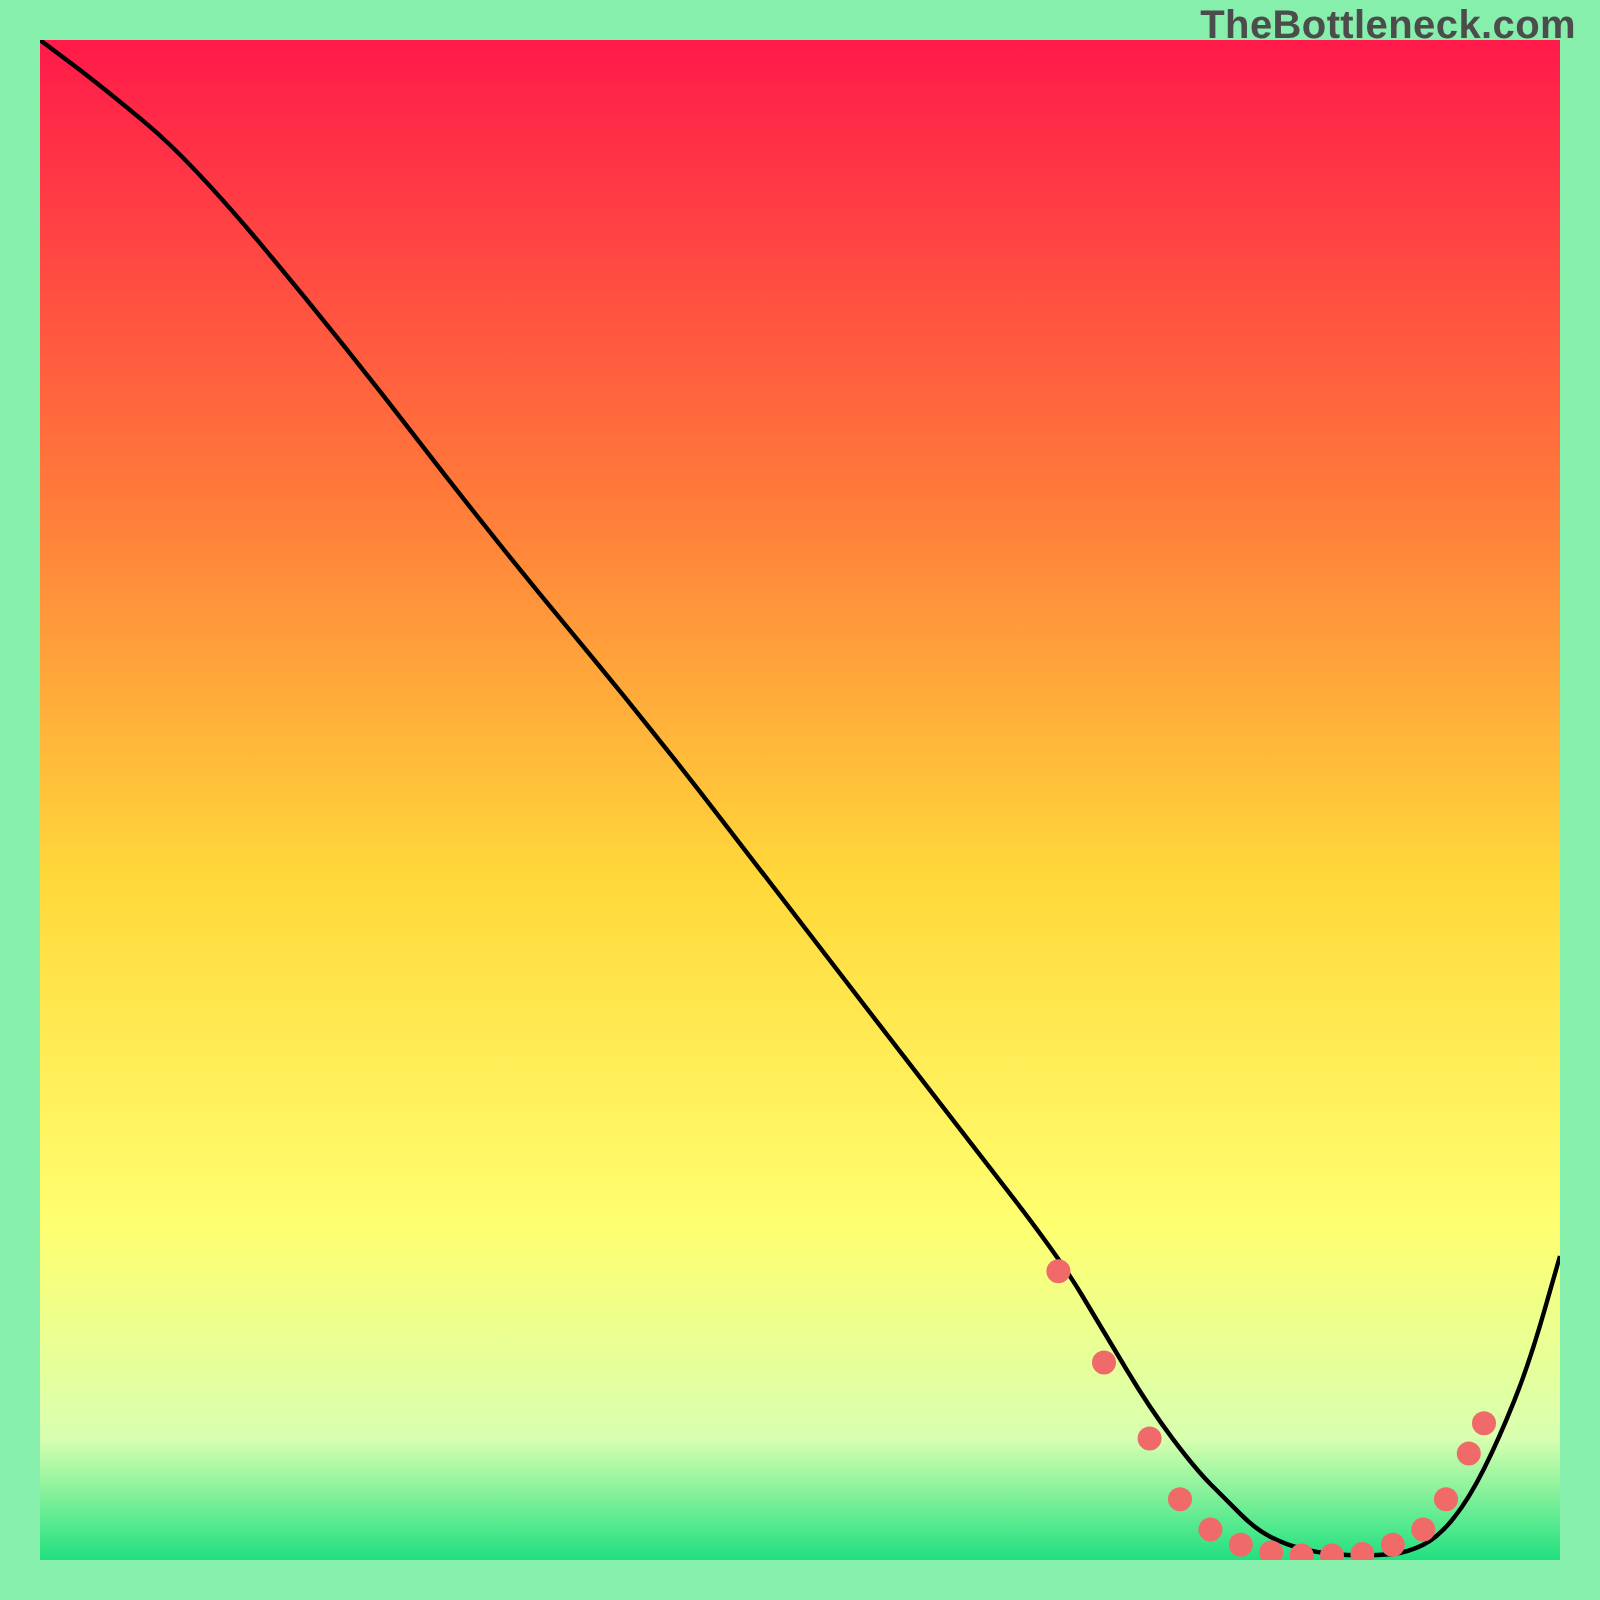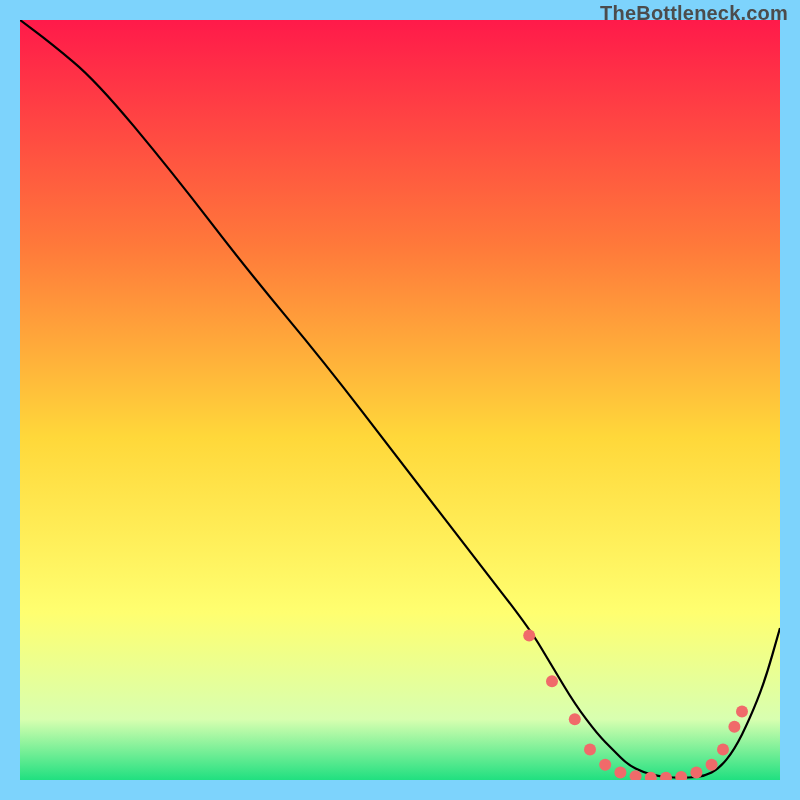--- a/index.html
+++ b/index.html
@@ -1,21 +1,21 @@
 <!DOCTYPE html>
 <html><head>
 <meta charset="utf-8">
 <style>
   * { margin: 0; padding: 0; box-sizing: border-box; }
   html, body { width: 800px; height: 800px; overflow: hidden; background: #000; }
   .frame {
     position: relative;
     width: 800px;
     height: 800px;
-    background: #7dd3fc;
+    background: #86efac;
   }
   .plot-area {
     position: absolute;
     left: 20px;
     top: 20px;
     width: 760px;
     height: 760px;
   }
   .attribution {
     position: absolute;

